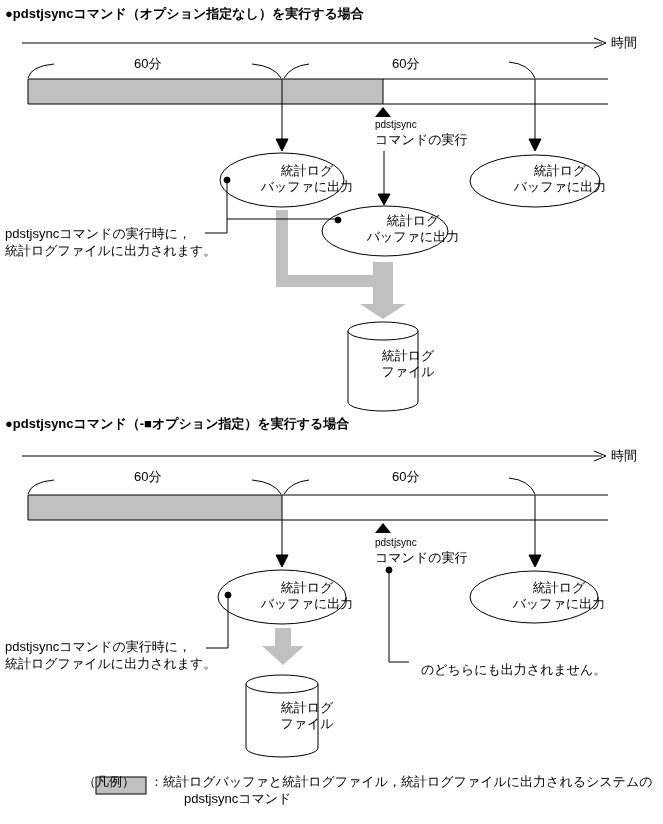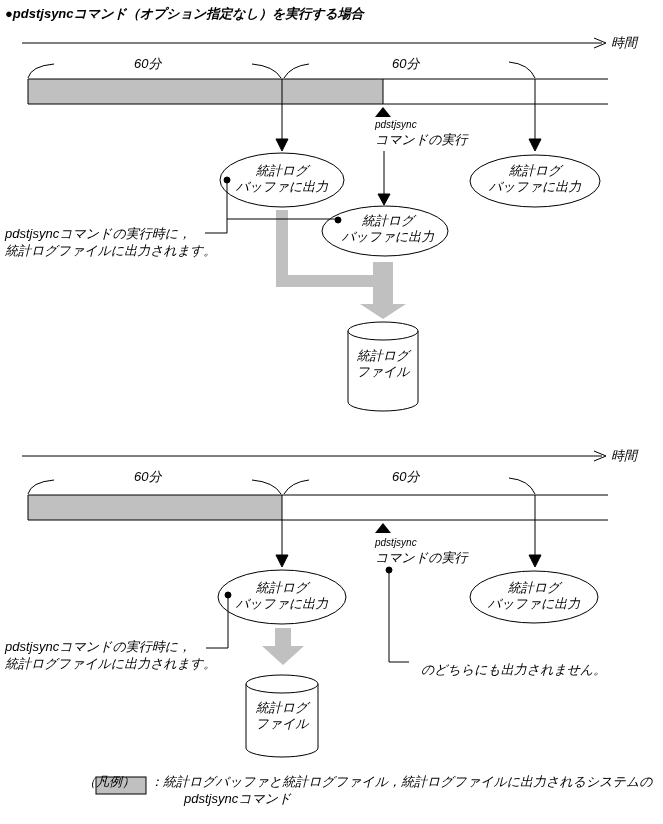--- a/index.html
+++ b/index.html
@@ -4,25 +4,25 @@
 <style>
   html,body { margin:0; padding:0; background:#ffffff; }
   .canvas {
     position:relative; width:663px; height:824px; background:#ffffff;
     font-family:"Liberation Sans", sans-serif; color:#000;
     overflow:hidden;
   }
   svg { position:absolute; left:0; top:0; }
   .lbl {
     position:absolute; font-size:13px; line-height:14px;
-    color:#000; white-space:nowrap;font-style:italic;
+    color:#000; white-space:nowrap;
   }
   .title { font-weight:bold; font-size:13px; }
   .half { font-size:10px; }
-  .elabel { text-align:center; line-height:16px; }
+  .elabel { text-align:center; line-height:16px;padding-left:25px; }
 </style>
 </head>
 <body>
 
 <div class="canvas">
 
   <svg width="663" height="824" viewBox="0 0 663 824">
 
     <g>
       <rect x="28" y="79" width="355" height="25" fill="#c0c0c0"></rect>
@@ -165,20 +165,21 @@
   </div>
 
   <div class="lbl" style="left:5px; top:227px;">pdstjsyncコマンドの実行時に，</div>
   <div class="lbl" style="left:5px; top:244px;">統計ログファイルに出力されます。</div>
 
   <div class="lbl elabel" style="left:348px; top:348px; width:70px;">
     <span style="display:block">統計ログ</span>
     <span style="display:block">ファイル</span>
   </div>
 
+  <div class="lbl title" style="left:5px; top:417px;">●pdstjsyncコマンド（-■オプション指定）を実行する場合</div>
   <div class="lbl" style="left:611px; top:449px;">時間</div>
   <div class="lbl" style="left:134px; top:470px;">60分</div>
   <div class="lbl" style="left:392px; top:470px;">60分</div>
   <div class="lbl half" style="left:375px; top:536px;">pdstjsync</div>
   <div class="lbl" style="left:375px; top:551px;">コマンドの実行</div>
 
   <div class="lbl elabel" style="left:222px; top:580px; width:120px;">
     <span style="display:block">統計ログ</span>
     <span style="display:block">バッファに出力</span>
   </div>

